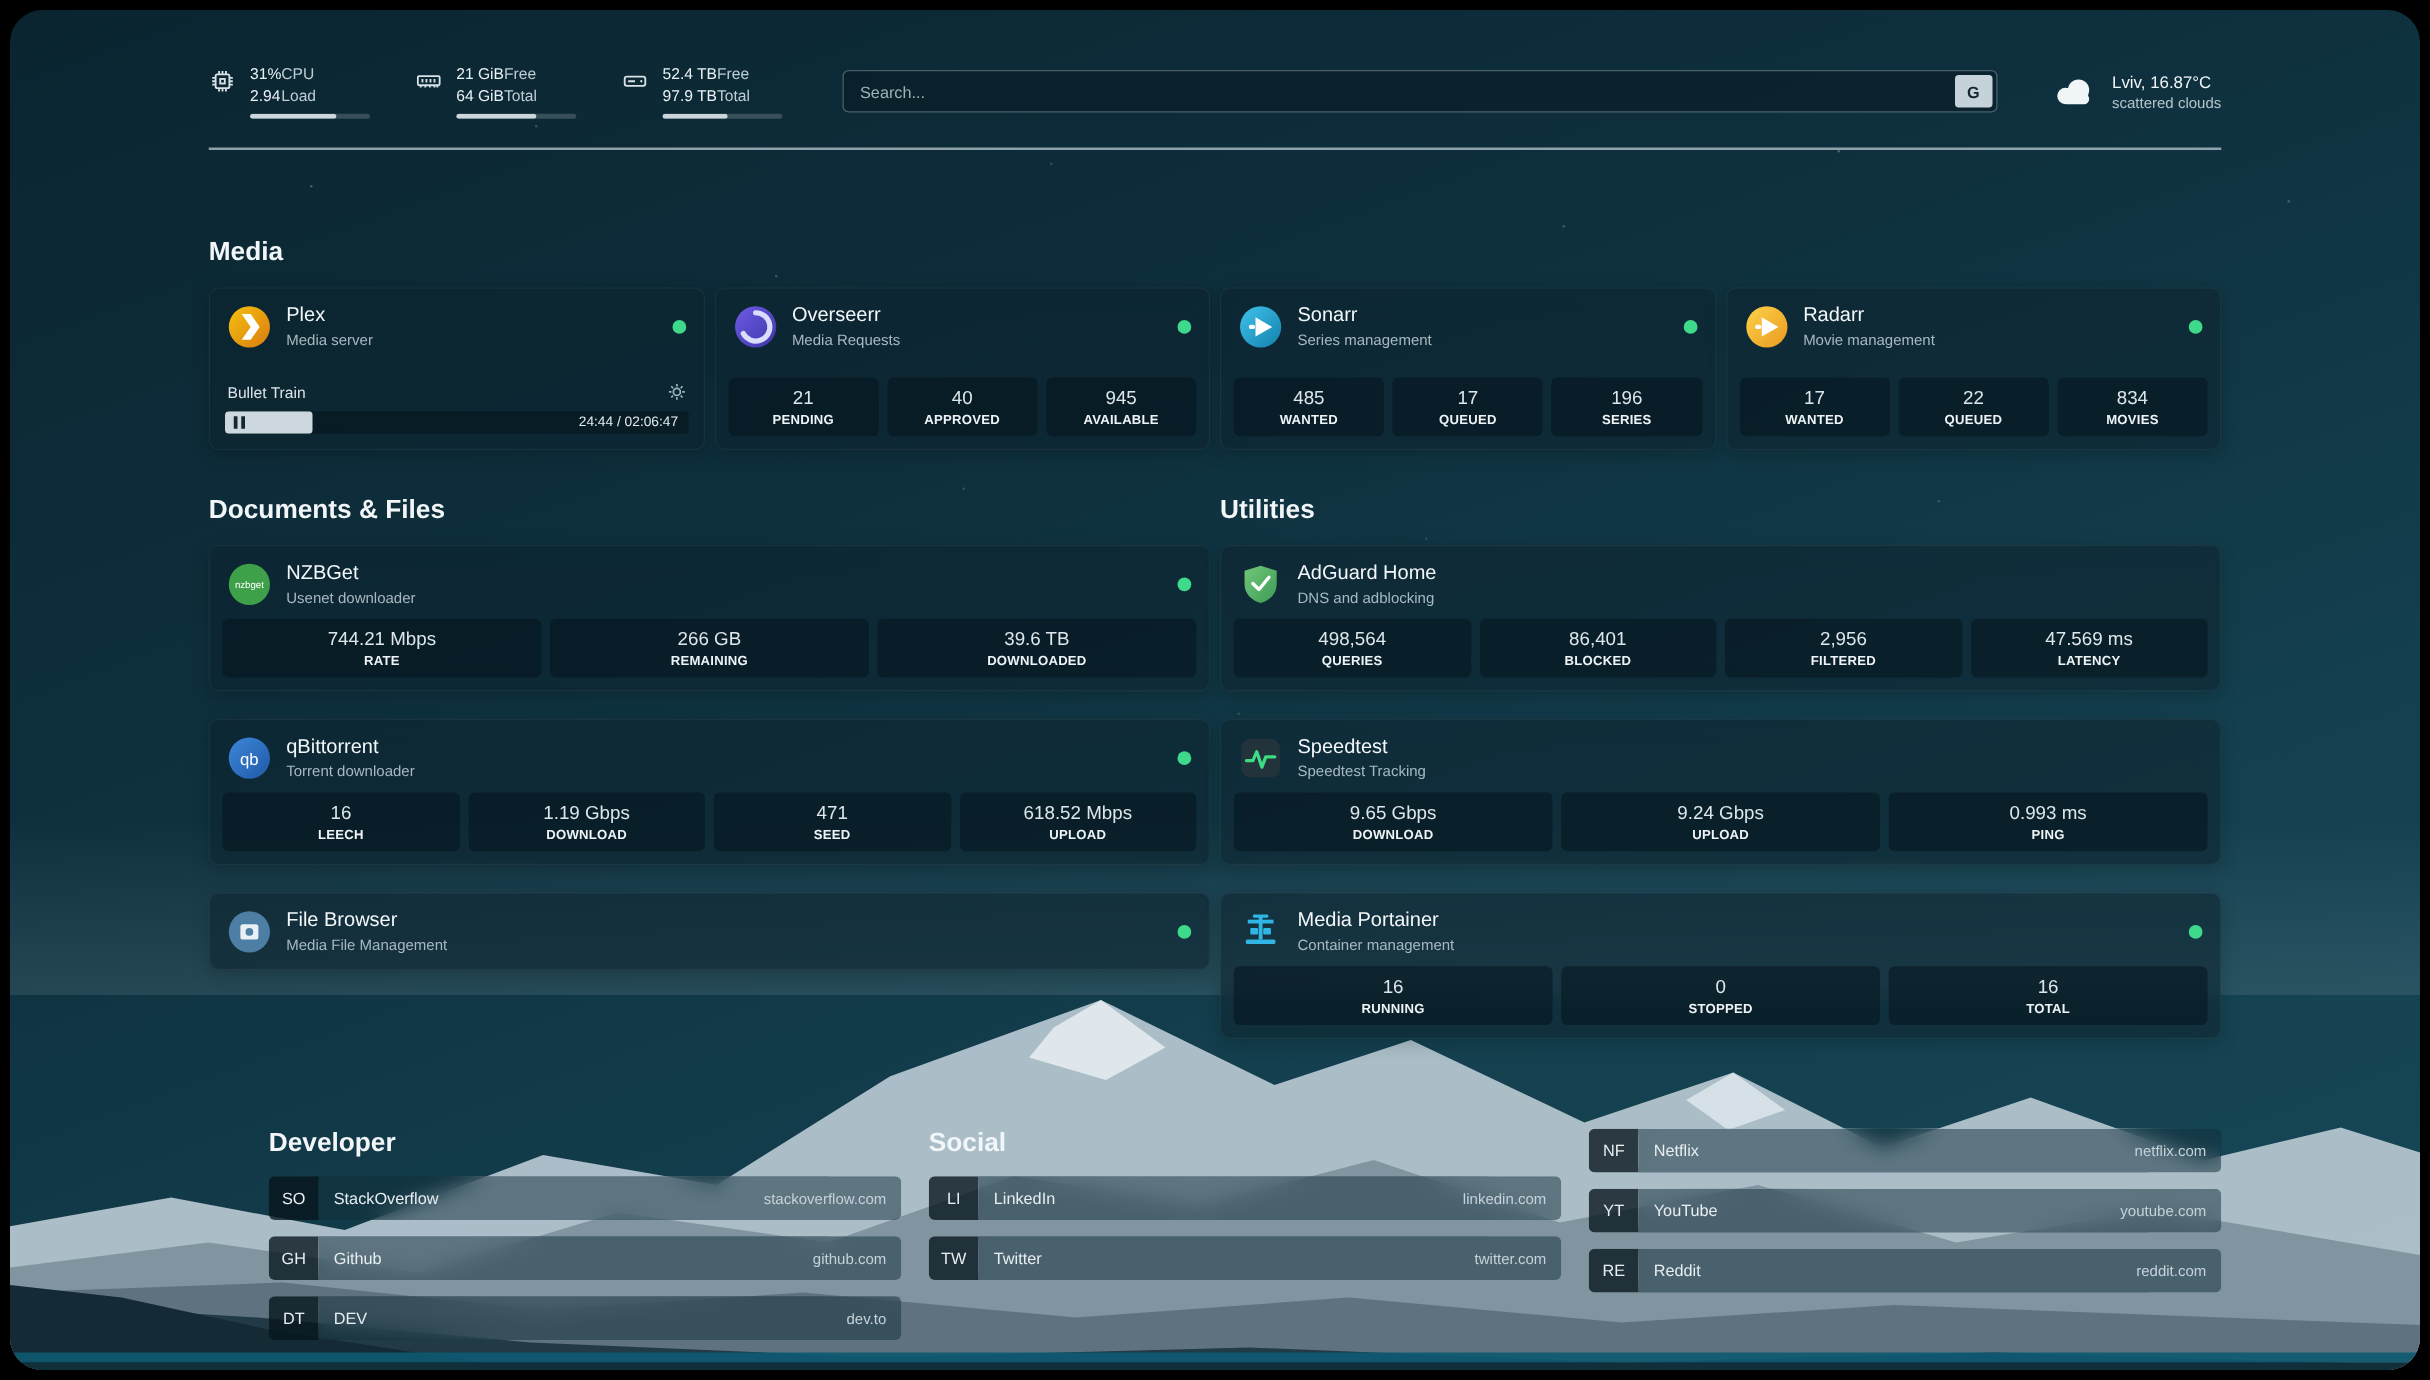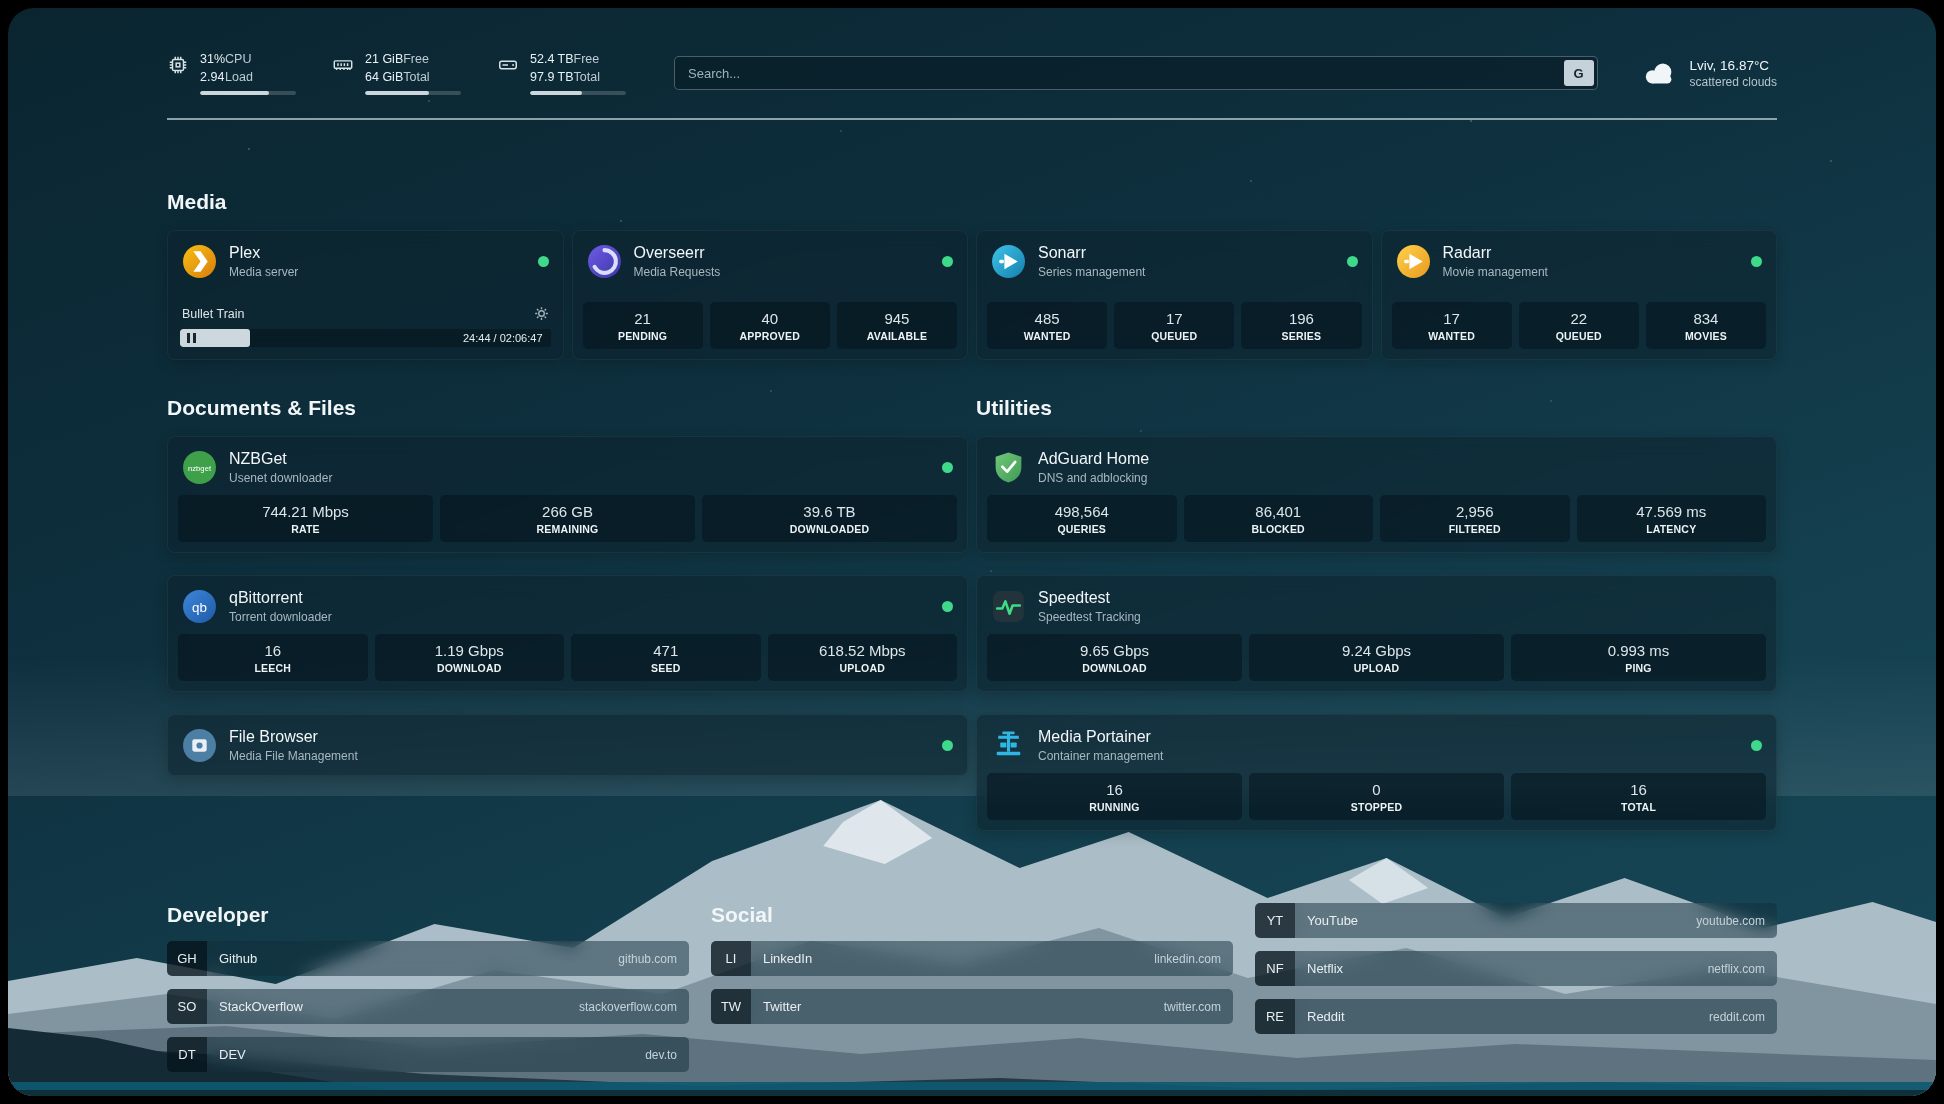--- a/index.html
+++ b/index.html
@@ -77,21 +77,21 @@
   .plex-body { padding:0 12px 12px; margin-top:auto; }
   .np-row { display:flex; align-items:center; justify-content:space-between; font-size:12.5px; color:#dce5ea; padding:2px 2px 8px; }
   .gear-btn { width:15px; height:15px; color:#9fb2bb; cursor:pointer; }
   .gear-btn svg { width:100%; height:100%; }
   .player-track { position:relative; height:18px; background:rgba(6,20,28,0.55); border-radius:3px; overflow:hidden; }
   .player-fill { position:absolute; left:0; top:0; bottom:0; background:#cdd8de; border-radius:3px; }
   .pause-icon { position:absolute; left:7px; top:4px; display:flex; gap:2.5px; cursor:pointer; }
   .pause-icon i { display:block; width:3px; height:10px; background:#17272e; }
   .player-time { position:absolute; right:8px; top:2.5px; font-size:11px; color:#e6edf1; }
   
-  .bookmarks { display:grid; grid-template-columns:repeat(3,1fr); gap:22px; margin-top:72px; }
+  .bookmarks { display:grid; grid-template-columns:repeat(3,1fr); gap:22px; margin-top:72px;margin-left:48px; }
   .bm-group .section-title { margin-bottom:14px; }
   .bm-rows { display:flex; flex-direction:column; gap:13px; }
   .bm-row { display:flex; align-items:stretch; height:35px; border-radius:5px; overflow:hidden; cursor:pointer; }
   .bm-abbr { width:40px; background:rgba(6,20,28,0.78); color:#e8eef1; font-size:13px;
     display:flex; align-items:center; justify-content:center; flex:0 0 auto; }
   .bm-body { flex:1; background:rgba(18,45,57,0.5); backdrop-filter:blur(8px);
     display:flex; align-items:center; justify-content:space-between; padding:0 12px; }
   .bm-name { font-size:13px; color:#e8eef1; }
   .bm-url { font-size:12px; color:#c5d2d9; }
 </style>
@@ -573,31 +573,31 @@
         </div>
       </section>
     </div>
 
     <div class="bookmarks">
 
       <section class="bm-group">
         <h2 class="section-title">Developer</h2>
         <div class="bm-rows">
           <div class="bm-row">
+            <span class="bm-abbr">SO</span>
+            <span class="bm-body">
+              <span class="bm-name">StackOverflow</span>
+              <span class="bm-url">stackoverflow.com</span>
+            </span>
+          </div>
+          <div class="bm-row">
             <span class="bm-abbr">GH</span>
             <span class="bm-body">
               <span class="bm-name">Github</span>
               <span class="bm-url">github.com</span>
-            </span>
-          </div>
-          <div class="bm-row">
-            <span class="bm-abbr">SO</span>
-            <span class="bm-body">
-              <span class="bm-name">StackOverflow</span>
-              <span class="bm-url">stackoverflow.com</span>
             </span>
           </div>
           <div class="bm-row">
             <span class="bm-abbr">DT</span>
             <span class="bm-body">
               <span class="bm-name">DEV</span>
               <span class="bm-url">dev.to</span>
             </span>
           </div>
         </div>
@@ -619,34 +619,34 @@
               <span class="bm-name">Twitter</span>
               <span class="bm-url">twitter.com</span>
             </span>
           </div>
         </div>
       </section>
 
       <section class="bm-group">
         <div class="bm-rows">
           <div class="bm-row">
+            <span class="bm-abbr">NF</span>
+            <span class="bm-body">
+              <span class="bm-name">Netflix</span>
+              <span class="bm-url">netflix.com</span>
+            </span>
+          </div>
+          <div class="bm-row">
             <span class="bm-abbr">YT</span>
             <span class="bm-body">
               <span class="bm-name">YouTube</span>
               <span class="bm-url">youtube.com</span>
             </span>
           </div>
           <div class="bm-row">
-            <span class="bm-abbr">NF</span>
-            <span class="bm-body">
-              <span class="bm-name">Netflix</span>
-              <span class="bm-url">netflix.com</span>
-            </span>
-          </div>
-          <div class="bm-row">
             <span class="bm-abbr">RE</span>
             <span class="bm-body">
               <span class="bm-name">Reddit</span>
               <span class="bm-url">reddit.com</span>
             </span>
           </div>
         </div>
       </section>
     </div>
 

